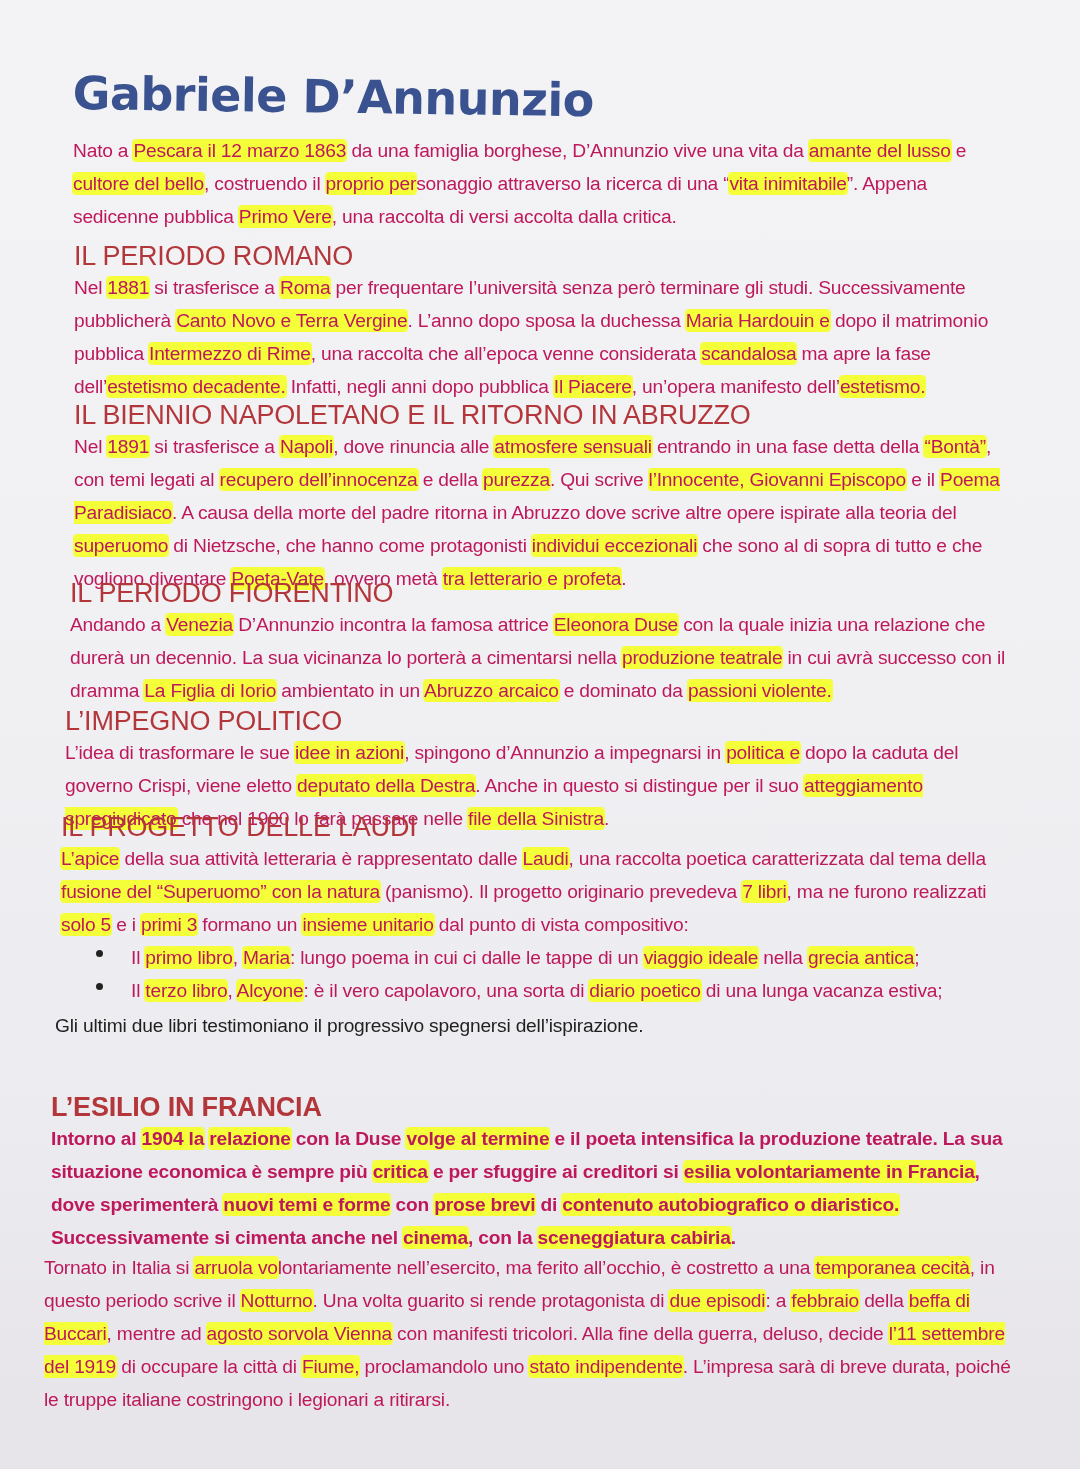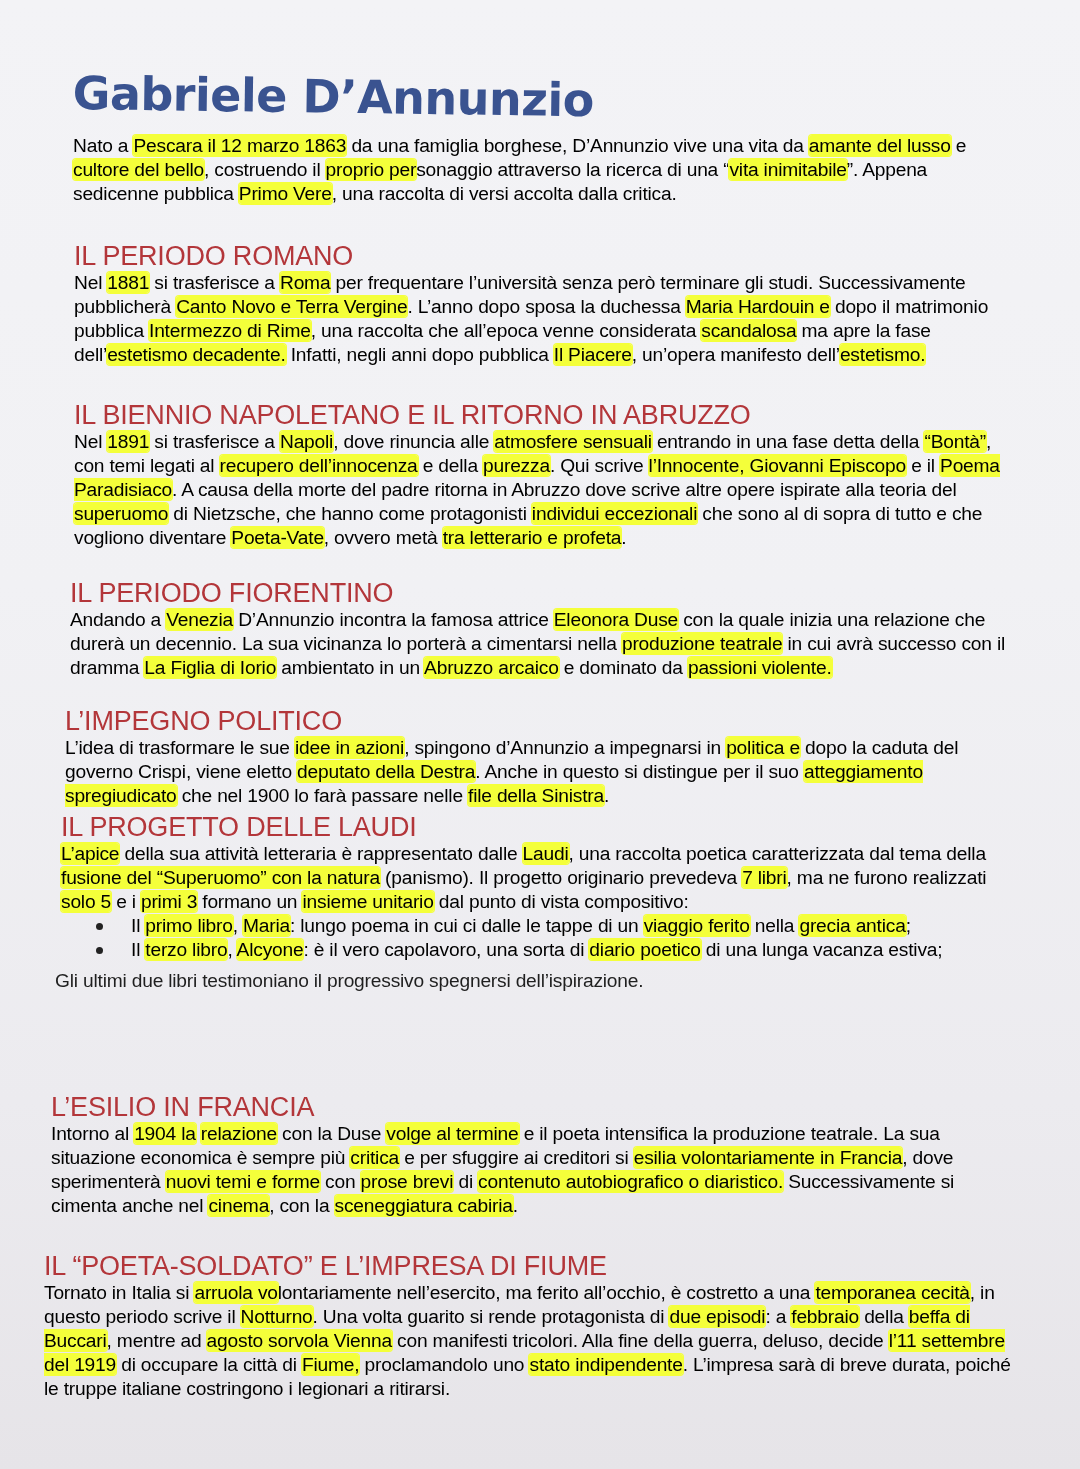--- a/index.html
+++ b/index.html
@@ -19,21 +19,21 @@
       font-weight: bold; font-size: 46px; color: #3a5390;
       letter-spacing: -0.5px; transform: rotate(0.8deg); transform-origin: left top;
       white-space: nowrap;
     }
     .section { position: absolute; width: 980px; }
     .heading {
       font-size: 27px; color: #b3363a; line-height: 30px; white-space: nowrap;
       letter-spacing: -0.2px;
     }
     .para {
-      font-size: 19.2px; line-height: 24px; color: #000000;
+      font-size: 19.2px; line-height: 33px; color: #be185d;
       letter-spacing: -0.2px;
     }
     .hl {
       background: #f4ff3a;
       box-shadow: 0 0 0 1px #f4ff3a;
       border-radius: 3px;
     }
     ul.bullets { margin: 0; padding: 0 0 0 58px; list-style: none; }
     ul.bullets li { position: relative; padding-left: 0; }
     ul.bullets li .dot {
@@ -69,28 +69,27 @@
 
   <div class="section" style="left:65px; top:706px;">
     <div class="heading">L’IMPEGNO POLITICO</div>
     <div class="para" style="width:940px;"><span>L’idea di trasformare le sue </span><span class="hl">idee in azioni</span><span>, spingono d’Annunzio a impegnarsi in </span><span class="hl">politica e</span><span> dopo la caduta del governo Crispi, viene eletto </span><span class="hl">deputato della Destra</span><span>. Anche in questo si distingue per il suo </span><span class="hl">atteggiamento spregiudicato</span><span> che nel 1900 lo farà passare nelle </span><span class="hl">file della Sinistra</span><span>.</span></div>
   </div>
 
   <div class="section" style="left:61px; top:812px;">
     <div class="heading">IL PROGETTO DELLE LAUDI</div>
     <div class="para" style="width:955px;"><span class="hl">L’apice</span><span> della sua attività letteraria è rappresentato dalle </span><span class="hl">Laudi</span><span>, una raccolta poetica caratterizzata dal tema della </span><span class="hl">fusione del “Superuomo” con la natura</span><span> (panismo). Il progetto originario prevedeva </span><span class="hl">7 libri</span><span>, ma ne furono realizzati </span><span class="hl">solo 5</span><span> e i </span><span class="hl">primi 3</span><span> formano un </span><span class="hl">insieme unitario</span><span> dal punto di vista compositivo:</span></div>
     <ul class="bullets" style="width:900px; margin-left:12px;">
-        <li class="para"><span class="dot"></span><span>Il </span><span class="hl">primo libro</span><span>, </span><span class="hl">Maria</span><span>: lungo poema in cui ci dalle le tappe di un </span><span class="hl">viaggio ferito</span><span> nella </span><span class="hl">grecia antica</span><span>;</span></li>
+        <li class="para"><span class="dot"></span><span>Il </span><span class="hl">primo libro</span><span>, </span><span class="hl">Maria</span><span>: lungo poema in cui ci dalle le tappe di un </span><span class="hl">viaggio ideale</span><span> nella </span><span class="hl">grecia antica</span><span>;</span></li>
         <li class="para"><span class="dot"></span><span>Il </span><span class="hl">terzo libro</span><span>, </span><span class="hl">Alcyone</span><span>: è il vero capolavoro, una sorta di </span><span class="hl">diario poetico</span><span> di una lunga vacanza estiva;</span></li>
       </ul>
     <div class="tail" style="margin-left:-6px;">Gli ultimi due libri testimoniano il progressivo spegnersi dell’ispirazione.</div>
   </div>
 
-  <div class="section" style="left:51px; top:1092px;">
+  <div class="section" style="left:51px; top:1092px;font-weight:bold;">
     <div class="heading">L’ESILIO IN FRANCIA</div>
     <div class="para" style="width:960px;"><span>Intorno al </span><span class="hl">1904 la</span><span> </span><span class="hl">relazione</span><span> con la Duse </span><span class="hl">volge al termine</span><span> e il poeta intensifica la produzione teatrale. La sua situazione economica è sempre più </span><span class="hl">critica</span><span> e per sfuggire ai creditori si </span><span class="hl">esilia volontariamente in Francia</span><span>, dove sperimenterà </span><span class="hl">nuovi temi e forme</span><span> con </span><span class="hl">prose brevi</span><span> di </span><span class="hl">contenuto autobiografico o diaristico.</span><span> Successivamente si cimenta anche nel </span><span class="hl">cinema</span><span>, con la </span><span class="hl">sceneggiatura cabiria</span><span>.</span></div>
   </div>
 
   <div class="section" style="left:44px; top:1251px;">
-    <div class="heading">IL “POETA-SOLDATO” E L’IMPRESA DI FIUME</div>
     <div class="para" style="width:985px;"><span>Tornato in Italia si </span><span class="hl">arruola vo</span><span>lontariamente nell’esercito, ma ferito all’occhio, è costretto a una </span><span class="hl">temporanea cecità</span><span>, in questo periodo scrive il </span><span class="hl">Notturno</span><span>. Una volta guarito si rende protagonista di </span><span class="hl">due episodi</span><span>: a </span><span class="hl">febbraio</span><span> della </span><span class="hl">beffa di Buccari</span><span>, mentre ad </span><span class="hl">agosto sorvola Vienna</span><span> con manifesti tricolori. Alla fine della guerra, deluso, decide </span><span class="hl">l’11 settembre del 1919</span><span> di occupare la città di </span><span class="hl">Fiume,</span><span> proclamandolo uno </span><span class="hl">stato indipendente</span><span>. L’impresa sarà di breve durata, poiché le truppe italiane costringono i legionari a ritirarsi.</span></div>
   </div>
 </div>
 
 </body></html>

